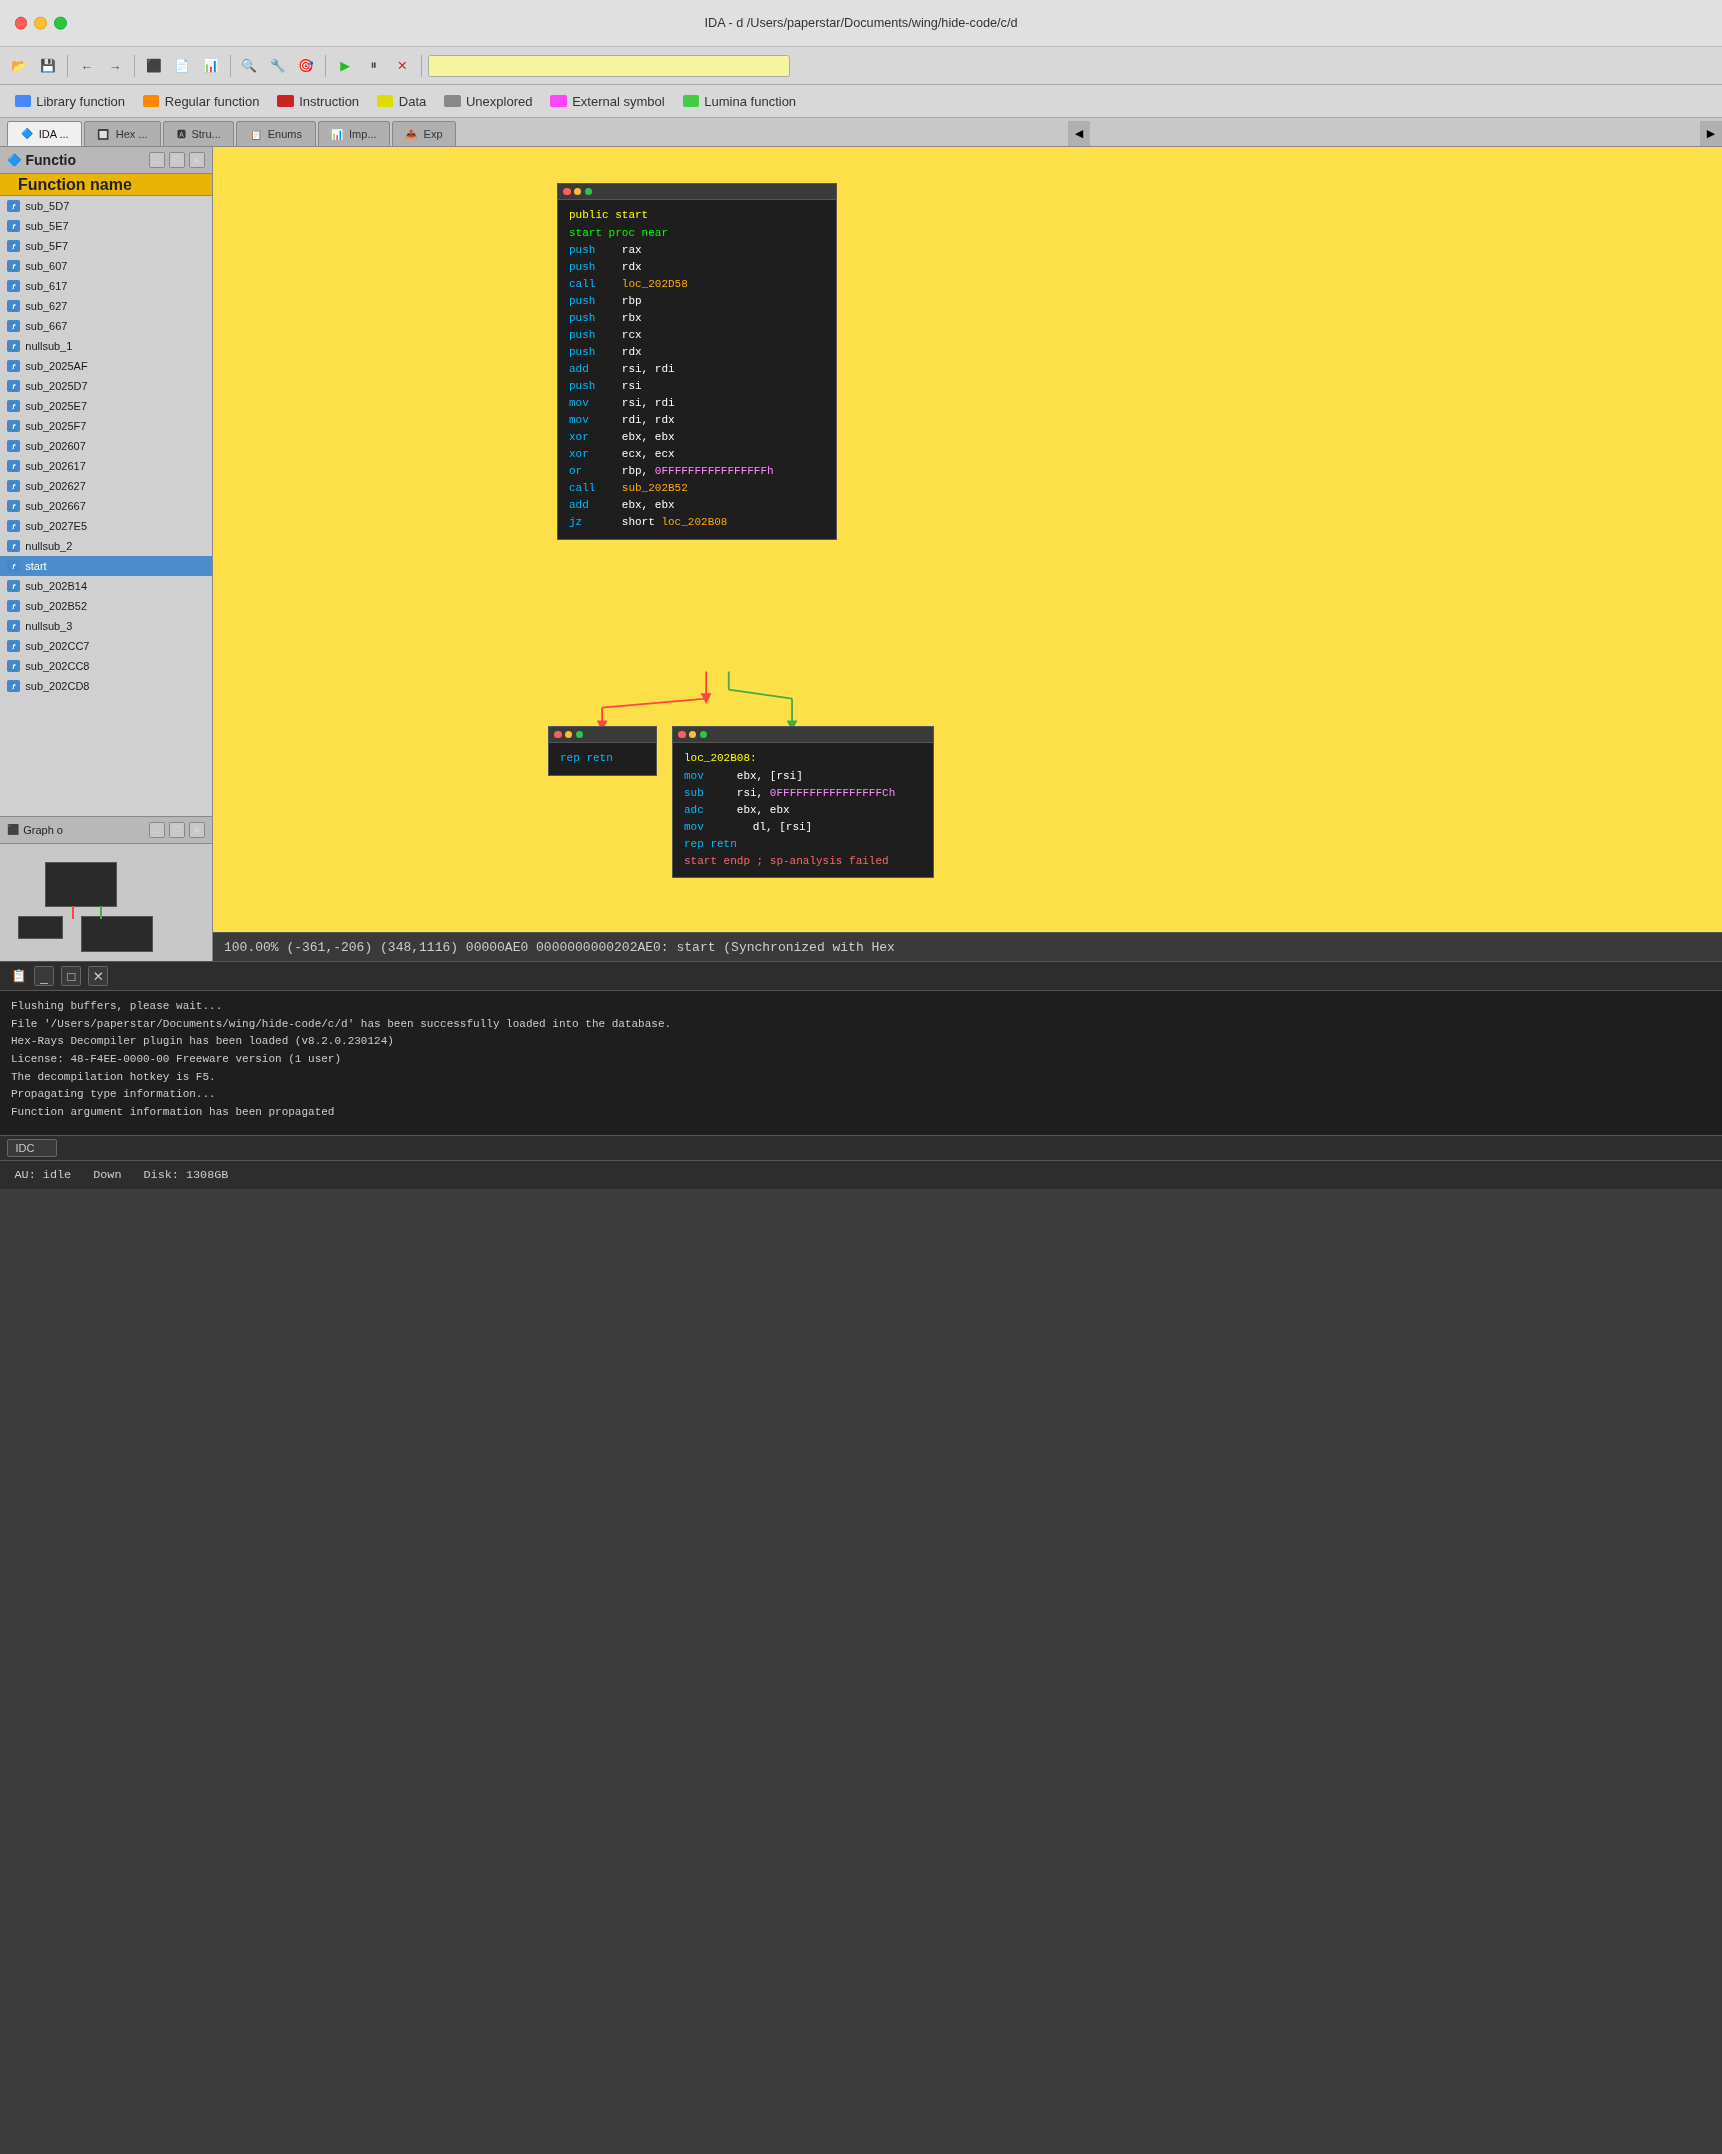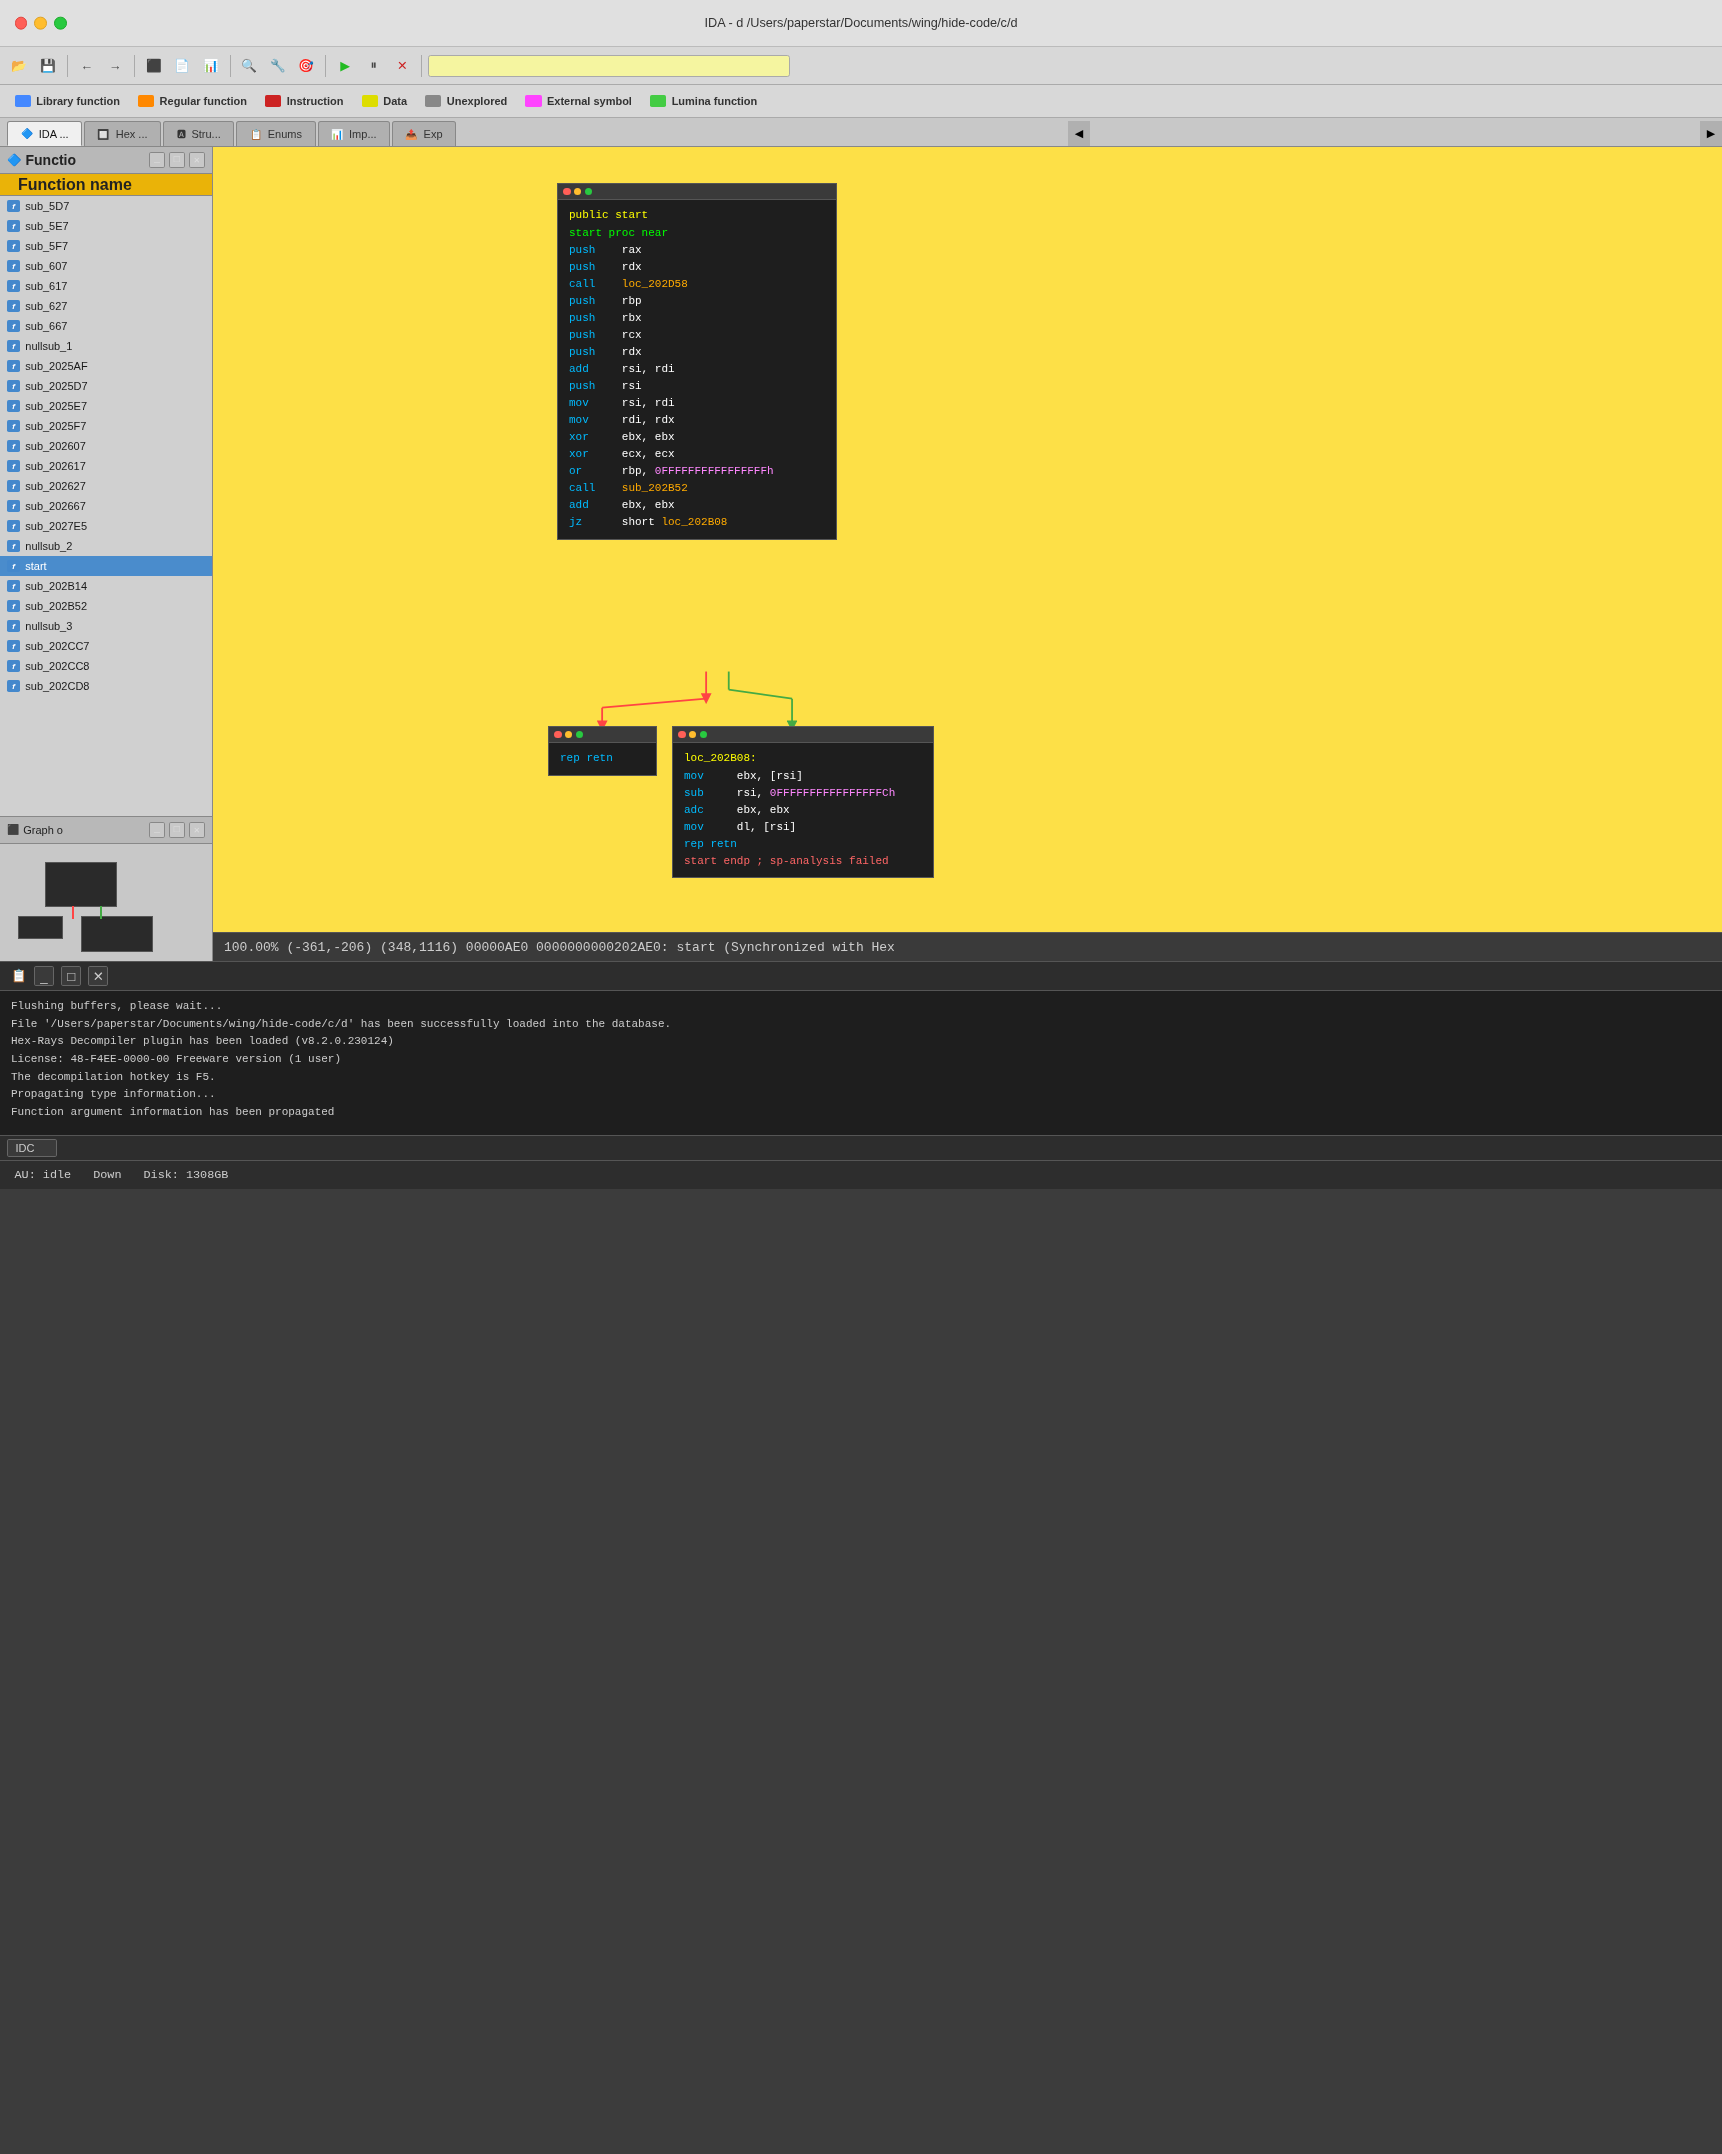--- a/index.html
+++ b/index.html
@@ -88,24 +88,23 @@
       align-items: center;
       padding: 0 14.5px;
       gap: 18px;
       border-bottom: 0.9px solid #aaa;
       flex-wrap: nowrap;
     }
     .legend-item {
       display: flex;
       align-items: center;
       gap: 5.4px;
-      font-size: 11px;
+      font-size: 13px;
       color: #333;
       font-family: -apple-system, sans-serif;
-      font-weight: bold;
     }
     .legend-color {
       width: 16.3px;
       height: 12.7px;
       border-radius: 1.8px;
     }
 
     
     .tab-bar {
       background: #c8c8c8;
@@ -727,21 +726,21 @@
         <div class="code-node-titlebar">
           <div class="code-node-dot" style="background:#ff5f57;"></div>
           <div class="code-node-dot" style="background:#ffbd2e;"></div>
           <div class="code-node-dot" style="background:#28c940;"></div>
         </div>
         <div class="node-content">
           <div class="node-row"><span class="asm-label">loc_202B08:</span></div>
           <div class="node-row"><span class="asm-mnemonic">mov     <span style="color:#fff;">ebx, [rsi]</span></span></div>
           <div class="node-row"><span class="asm-mnemonic">sub     <span style="color:#fff;">rsi, </span><span class="asm-hex">0FFFFFFFFFFFFFFFFCh</span></span></div>
           <div class="node-row"><span class="asm-mnemonic">adc     <span style="color:#fff;">ebx, ebx</span></span></div>
-          <div class="node-row"><span class="asm-mnemonic">mov     <span style="color:#fff;">dl, [rsi]</span></span></div>
+          <div class="node-row"><span class="asm-mnemonic">mov     <span style="color:#fff;margin-left:16px;">dl, [rsi]</span></span></div>
           <div class="node-row"><span class="asm-mnemonic">rep retn</span></div>
           <div class="node-row"><span class="asm-comment">start endp ; sp-analysis failed</span></div>
         </div>
       </div>
 
     </div>
 
     <div class="status-bar">
       <span>100.00% (-361,-206) (348,1116) 00000AE0 0000000000202AE0: start (Synchronized with Hex</span>
     </div>

